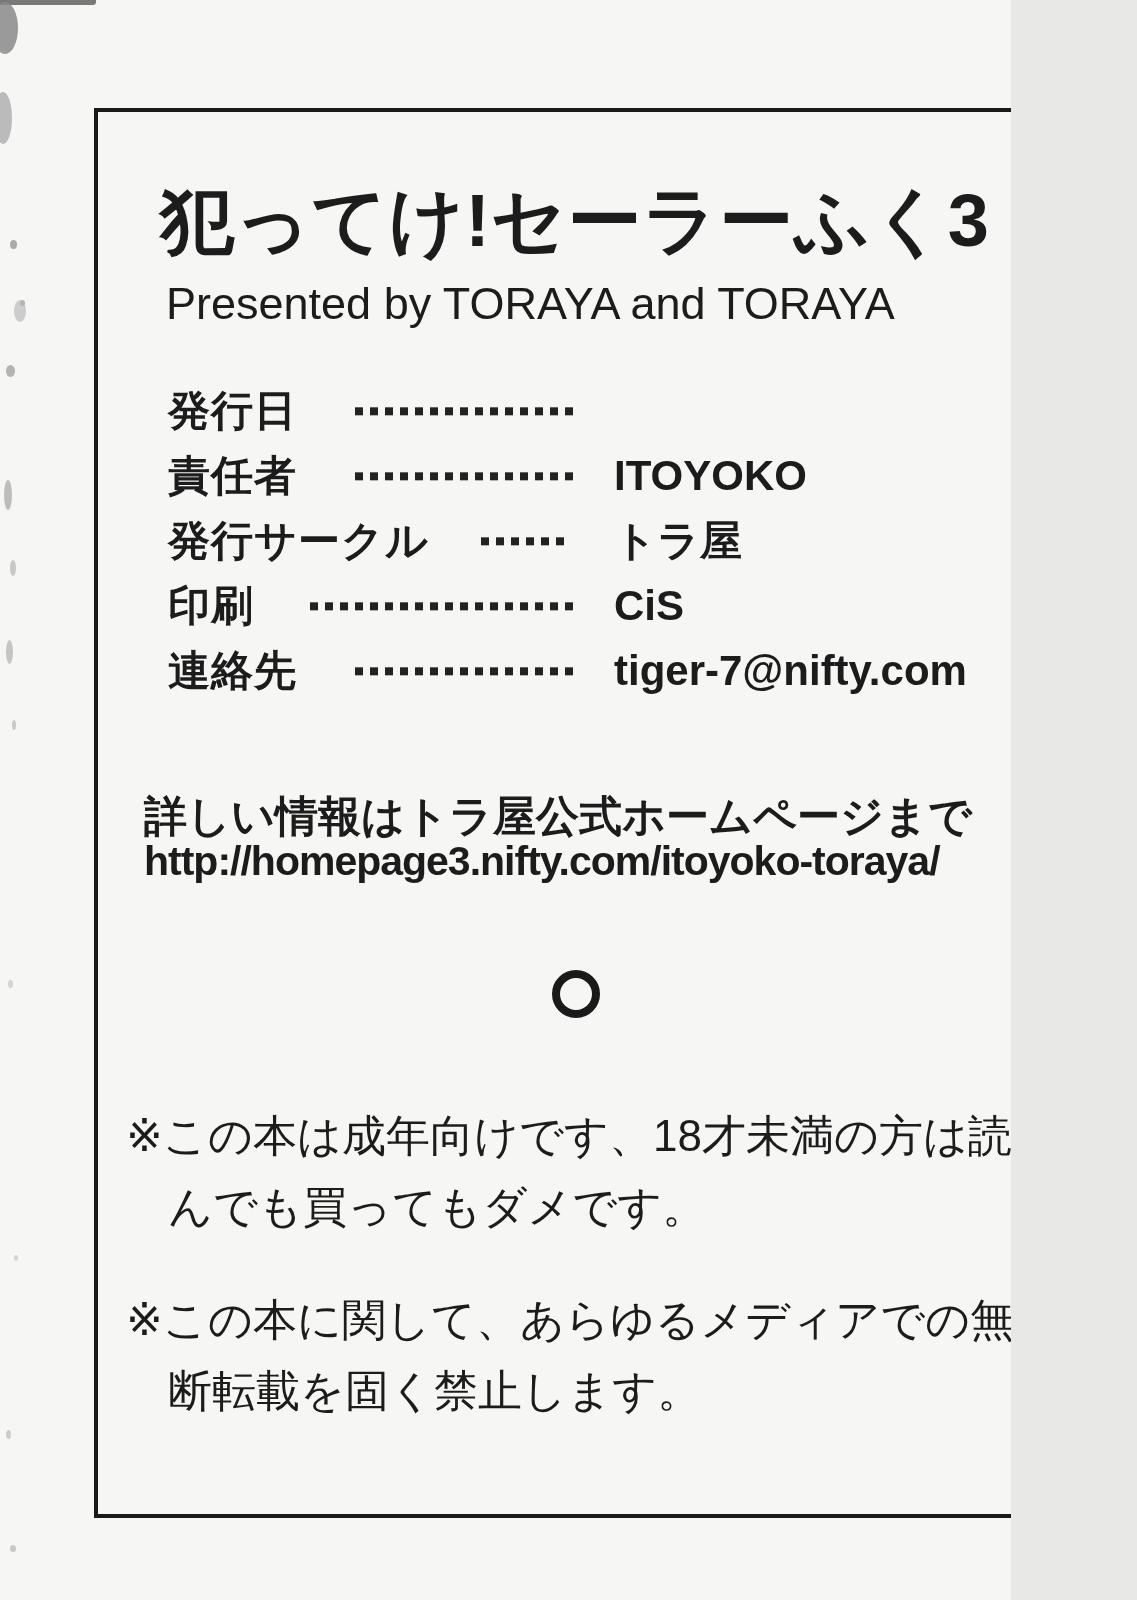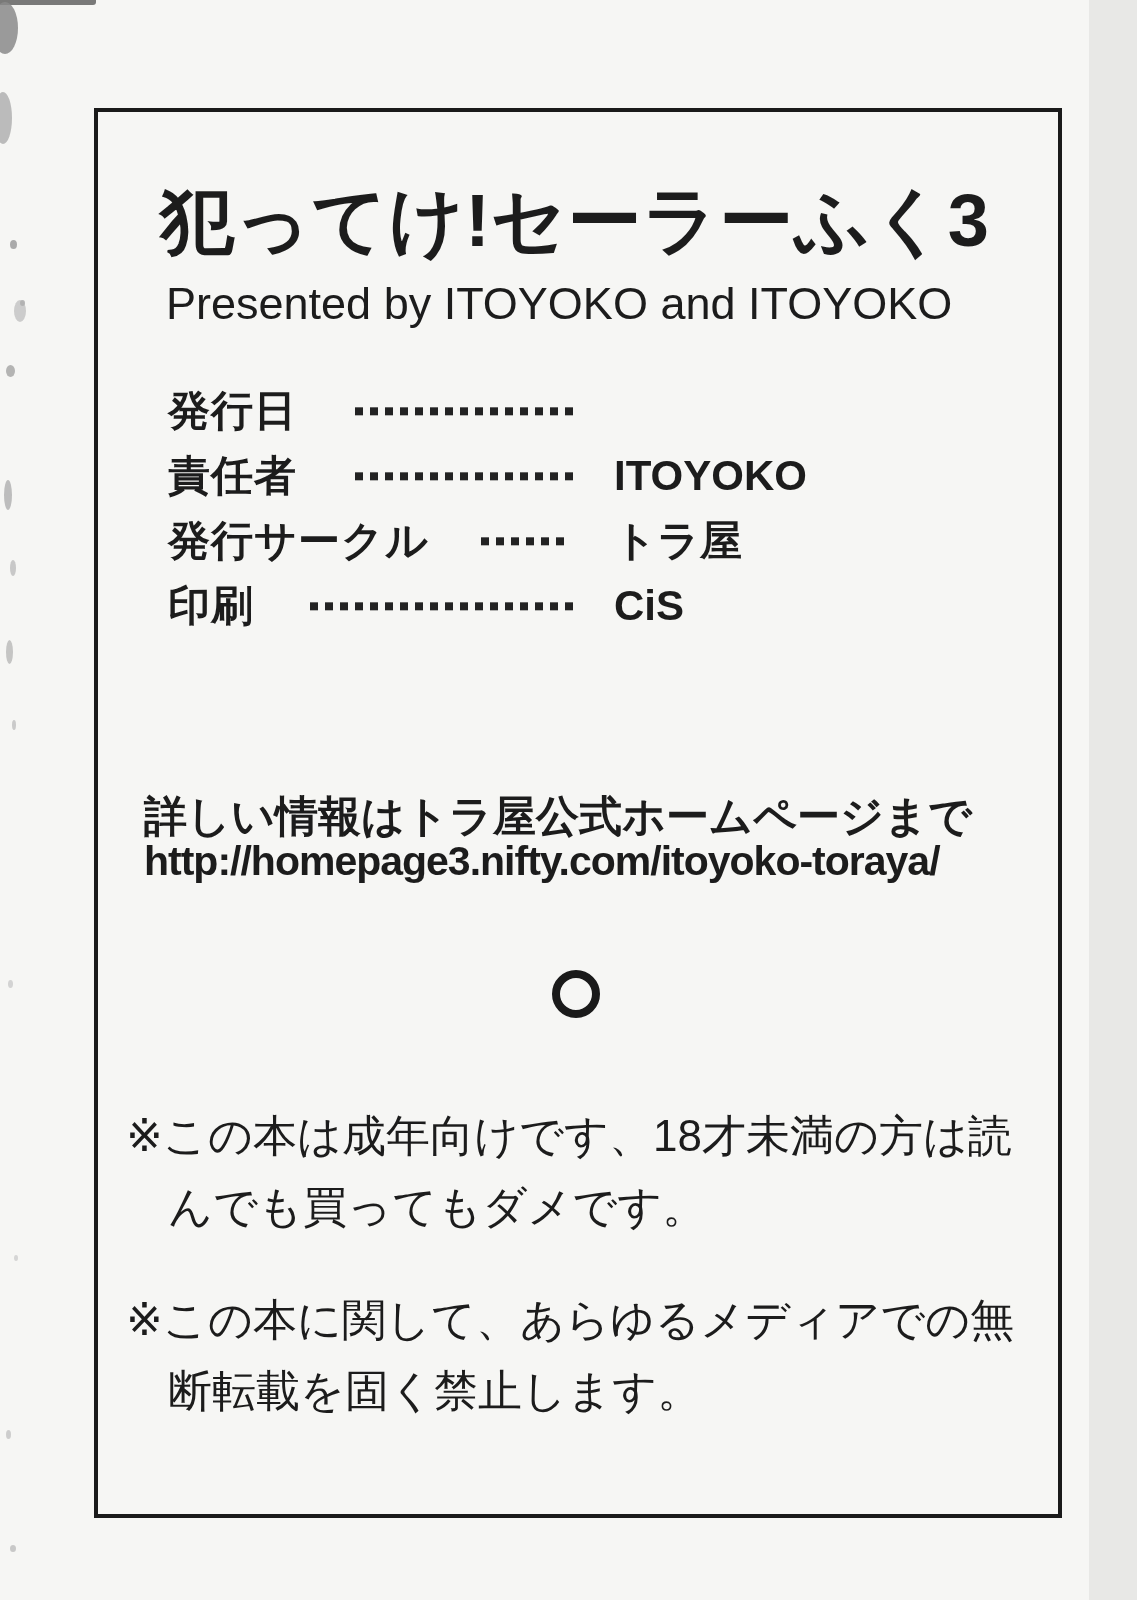--- a/index.html
+++ b/index.html
@@ -1,19 +1,19 @@
 <!DOCTYPE html>
 <html><head>
 <meta charset="utf-8">
 <style>
   * { margin:0; padding:0; box-sizing:border-box; }
   html,body { background:#e8e8e6; }
   .page {
     position:relative;
-    width:1089px; height:1600px;
+    width:1011px; height:1600px;
     background:#f6f6f4;
     overflow:hidden;
     font-family:"Liberation Sans","DejaVu Sans",sans-serif;
     color:#1c1c1c;
   }
   
   .artifact { position:absolute; pointer-events:none; }
   .topline  { left:0; top:0; width:96px; height:5px; background:#4f4f4f; opacity:.75; border-radius:0 0 3px 0; }
   .blob-a   { left:-8px; top:2px;  width:26px; height:52px; background:#8a8a8a; border-radius:50%; opacity:.85; }
   .blob-b   { left:-6px; top:92px; width:18px; height:52px; background:#a2a2a2; border-radius:50%; opacity:.7; }
@@ -87,21 +87,21 @@
   <span class="speck" style="left:6px;top:640px;width:7px;height:24px;background:#ababab;opacity:.65"></span>
   <span class="speck" style="left:12px;top:720px;width:4px;height:10px;background:#b8b8b8;opacity:.7"></span>
   <span class="speck" style="left:8px;top:980px;width:5px;height:8px;background:#bdbdbd;opacity:.6"></span>
   <span class="speck" style="left:14px;top:1255px;width:4px;height:6px;background:#c0c0c0;opacity:.6"></span>
   <span class="speck" style="left:6px;top:1430px;width:5px;height:9px;background:#b3b3b3;opacity:.6"></span>
   <span class="speck" style="left:10px;top:1545px;width:6px;height:7px;background:#aaaaaa;opacity:.6"></span>
 
   <div class="frame">
 
     <div class="abs title">犯ってけ!セーラーふく3</div>
-    <div class="abs subtitle">Presented by ITOYOKO and ITOYOKO</div>
+    <div class="abs subtitle">Presented by TORAYA and TORAYA</div>
 
     <div class="abs info-table">
 
       <div class="info-row">
         <span class="info-label">発行日</span>
         <span class="dots" style="left: 257px; width: 218px;"></span>
       </div>
 
       <div class="info-row">
         <span class="info-label">責任者</span>
@@ -114,20 +114,25 @@
         <span class="dots" style="left: 383px; width: 83px;"></span>
         <span class="info-value">トラ屋</span>
       </div>
 
       <div class="info-row">
         <span class="info-label">印刷</span>
         <span class="dots" style="left: 212px; width: 263px;"></span>
         <span class="info-value">CiS</span>
       </div>
 
+      <div class="info-row">
+        <span class="info-label">連絡先</span>
+        <span class="dots" style="left: 257px; width: 218px;"></span>
+        <span class="info-value">tiger-7@nifty.com</span>
+      </div>
 
     </div>
 
     <div class="abs site-note">詳しい情報はトラ屋公式ホームページまで</div>
     <div class="abs site-url">http://homepage3.nifty.com/itoyoko-toraya/</div>
 
     <div class="abs circle-mark" aria-label="○"></div>
 
     <div class="abs notice notice-1">※この本は成年向けです、18才未満の方は読んでも買ってもダメです。</div>
     <div class="abs notice notice-2">※この本に関して、あらゆるメディアでの無断転載を固く禁止します。</div>

